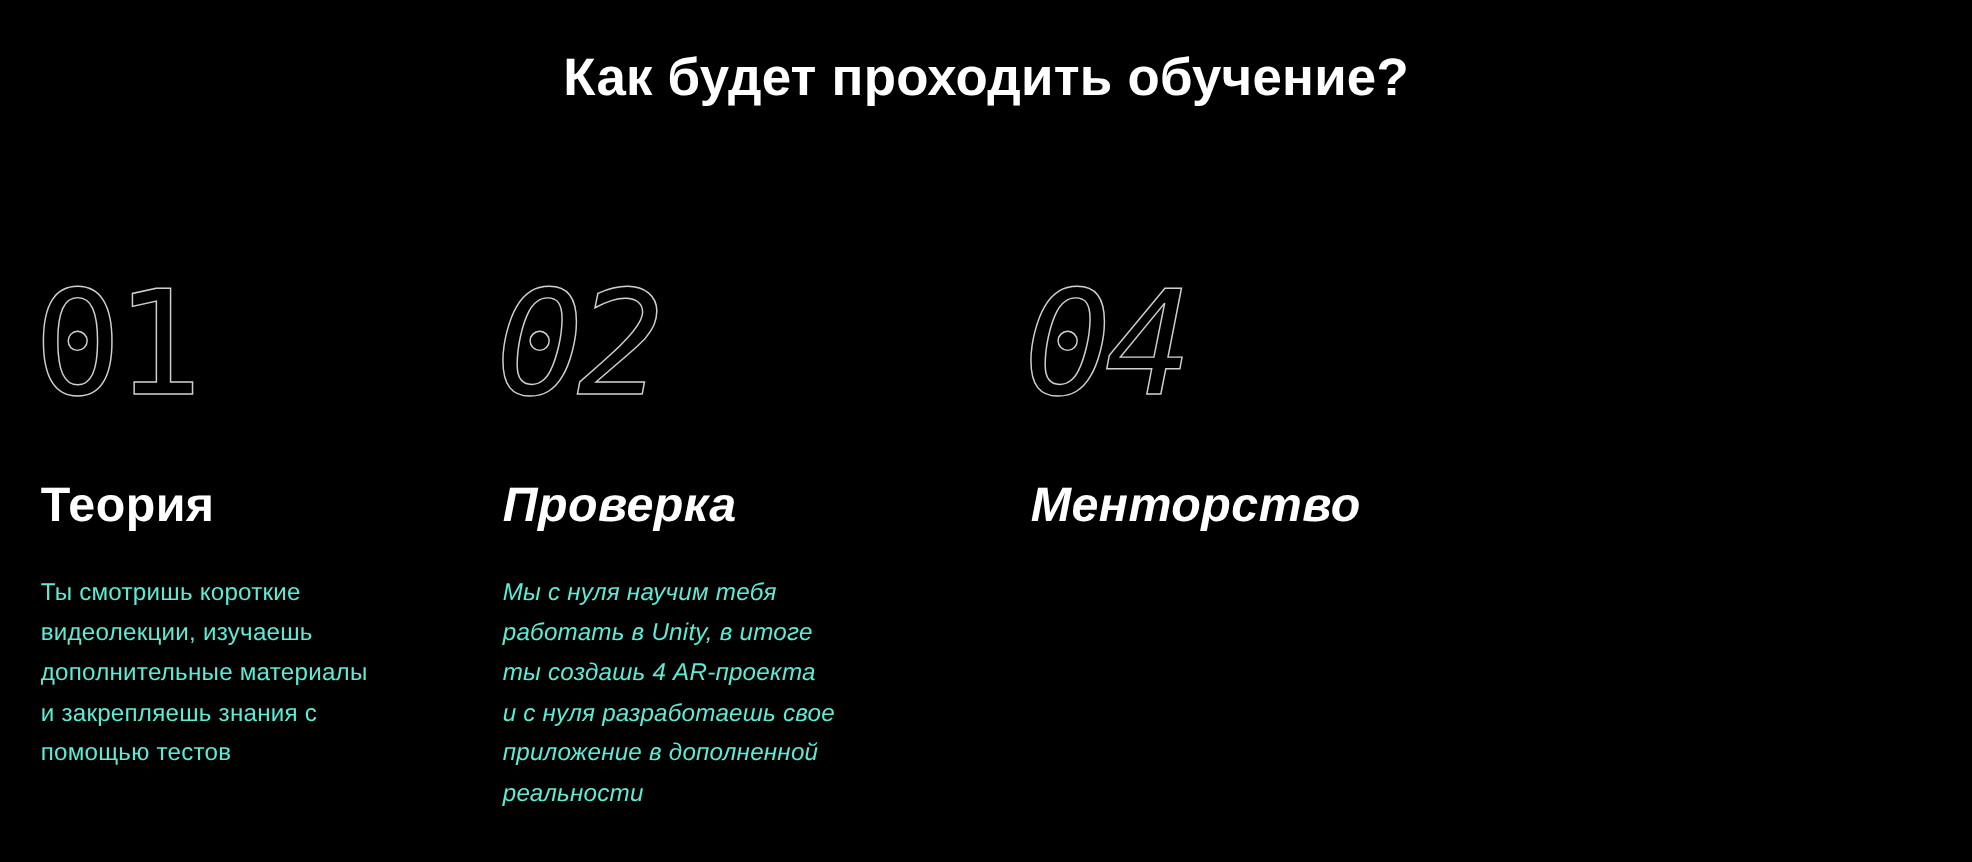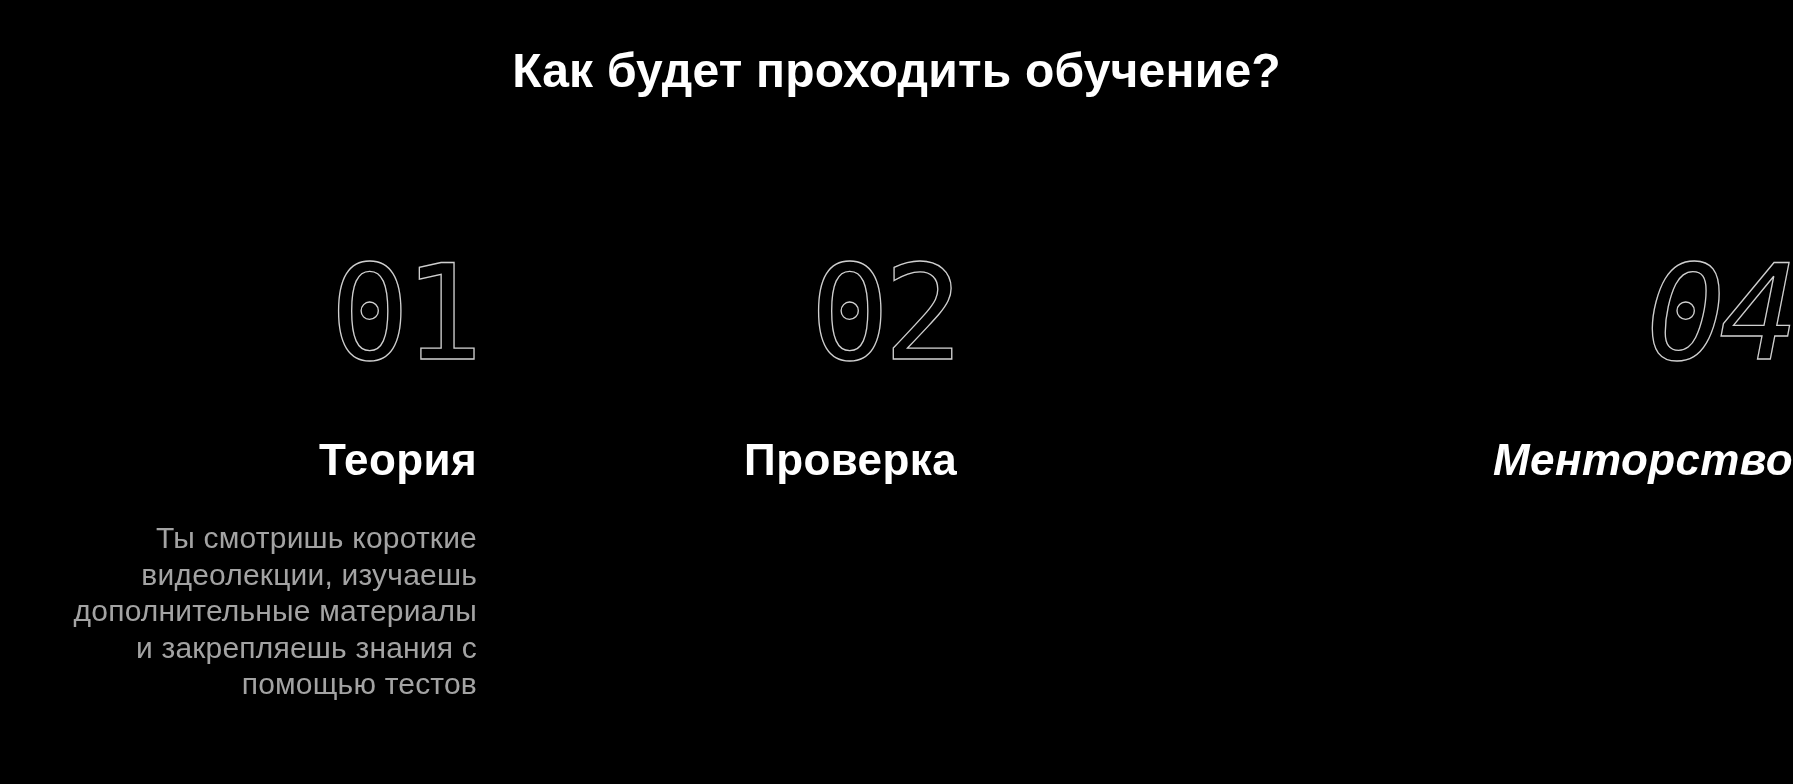--- a/index.html
+++ b/index.html
@@ -23,26 +23,25 @@
     text-align: center;
     font-size: 48px;
     line-height: 58px;
     font-weight: 700;
     letter-spacing: 0.2px;
     color: #ffffff;
   }
   .steps-grid {
     display: flex;
     margin-top: 164px;
-    padding-left: 57px;
+    padding-left: 37px;
     box-sizing: border-box;
-    text-align: right;
   }
   .step-col-1 { width: 420px; }
-  .step-col-2 { width: 480px; }
+  .step-col-2 { width: 480px; font-style: italic; }
   .step-col-3 { width: 452px; }
   .step-col-4 { flex: 1; font-style: italic; }
   .step-col { flex-shrink: 0; }
   .step-number {
     font-family: "DejaVu Sans Mono", monospace;
     font-size: 132px;
     line-height: 98px;
     height: 98px;
     margin-left: -6px;
     color: transparent;
@@ -53,24 +52,24 @@
   .step-heading {
     margin-top: 74px;
     font-size: 44px;
     line-height: 48px;
     font-weight: 700;
     letter-spacing: 0.4px;
     color: #ffffff;
   }
   .step-description {
     margin-top: 36px;
-    font-size: 30px;
+    font-size: 22px;
     line-height: 36.5px;
     letter-spacing: 0.2px;
-    color: #a3a3a3;
+    color: #5eead4;
     white-space: pre-line;
   }
 </style>
 </head>
 <body>
 
 <div class="page">
 
   <h2 class="section-title">Как будет проходить обучение?</h2>
 
@@ -82,20 +81,26 @@
       <div class="step-description">Ты смотришь короткие
 видеолекции, изучаешь
 дополнительные материалы
 и закрепляешь знания с
 помощью тестов</div>
     </div>
 
     <div class="step-col step-col-2">
       <div class="step-number">02</div>
       <div class="step-heading">Проверка</div>
+      <div class="step-description">Мы с нуля научим тебя
+работать в Unity, в итоге
+ты создашь 4 AR-проекта
+и с нуля разработаешь свое
+приложение в дополненной
+реальности</div>
     </div>
 
 
     <div class="step-col step-col-4">
       <div class="step-number">04</div>
       <div class="step-heading">Менторство</div>
     </div>
 
   </div>
 </div>

